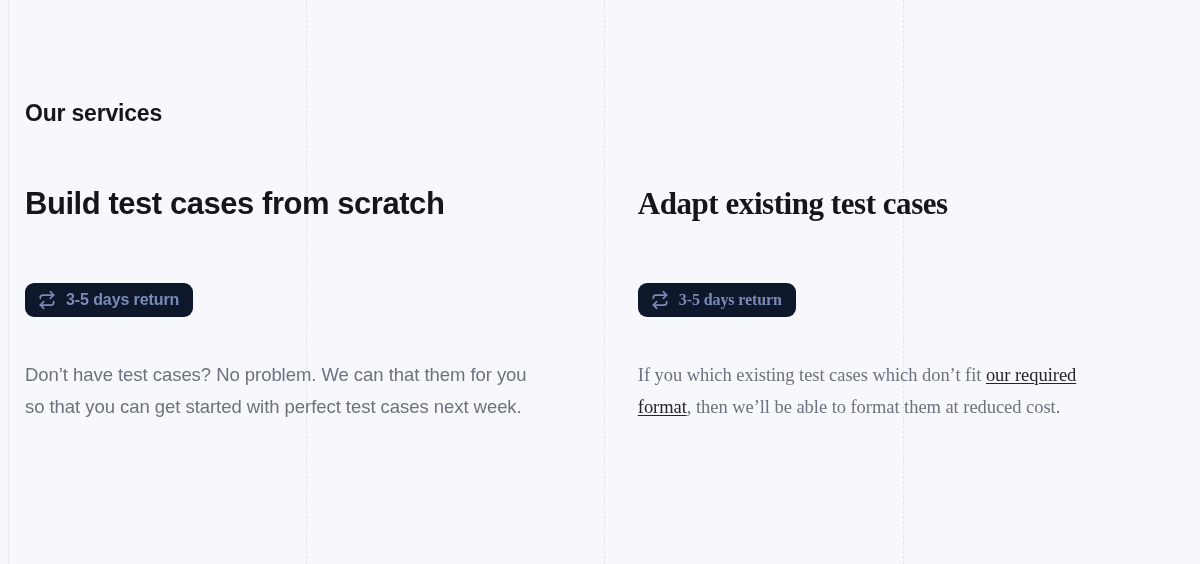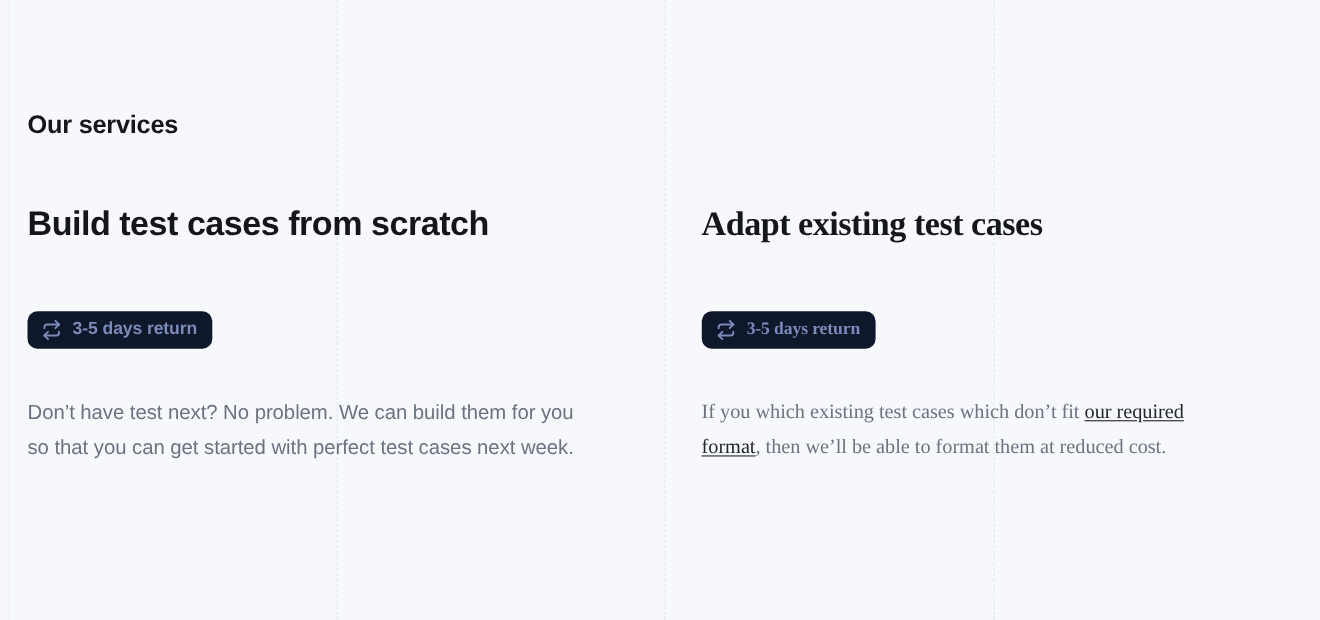--- a/index.html
+++ b/index.html
@@ -150,21 +150,21 @@
             <polyline points="16 2 20 6 16 10"></polyline>
             <path d="M20 6H7a3 3 0 0 0-3 3v1"></path>
             <polyline points="8 22 4 18 8 14"></polyline>
             <path d="M4 18h13a3 3 0 0 0 3-3v-1"></path>
           </svg>
         </span>
         <span>3-5 days return</span>
       </div>
 
       <p class="card-body">
-        <span>Don’t have test next? No problem. We can build them for you so that you can get started with perfect test cases next week.</span>
+        <span>Don’t have test cases? No problem. We can that them for you so that you can get started with perfect test cases next week.</span>
       </p>
     </div>
 
     <div class="col col-right">
       <h3 class="card-title">Adapt existing test cases</h3>
 
       <div class="badge">
         <span class="badge-icon">
           <svg width="20" height="20" viewBox="0 0 24 24" fill="none" stroke="currentColor" stroke-width="2.1" stroke-linecap="round" stroke-linejoin="round">
             <polyline points="16 2 20 6 16 10"></polyline>

